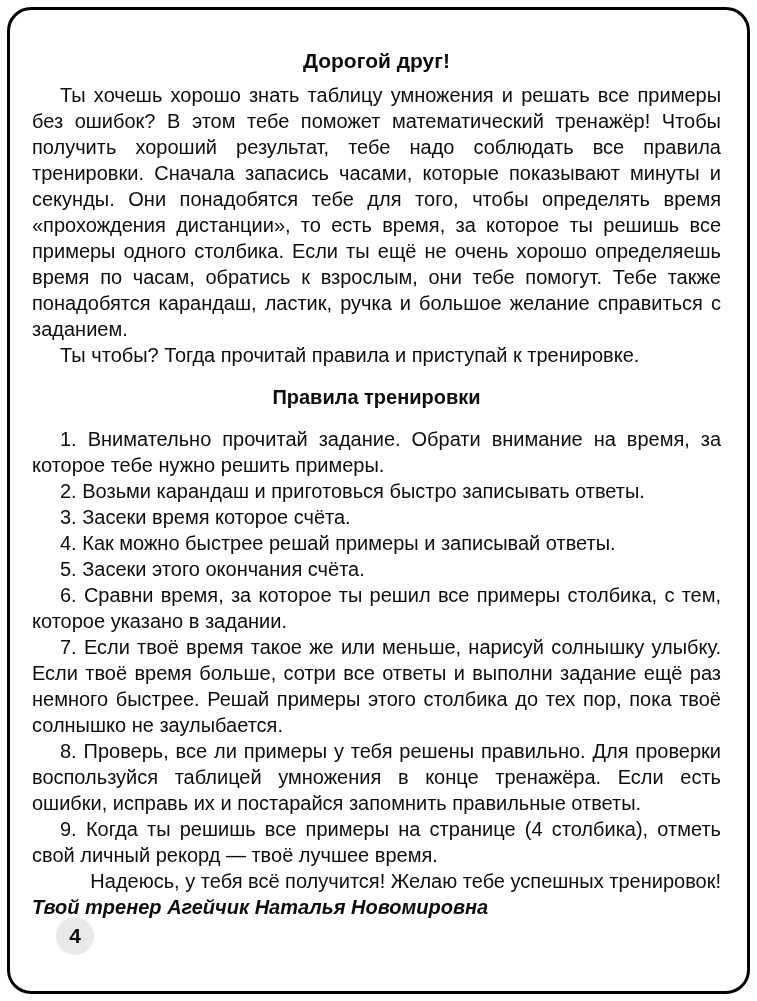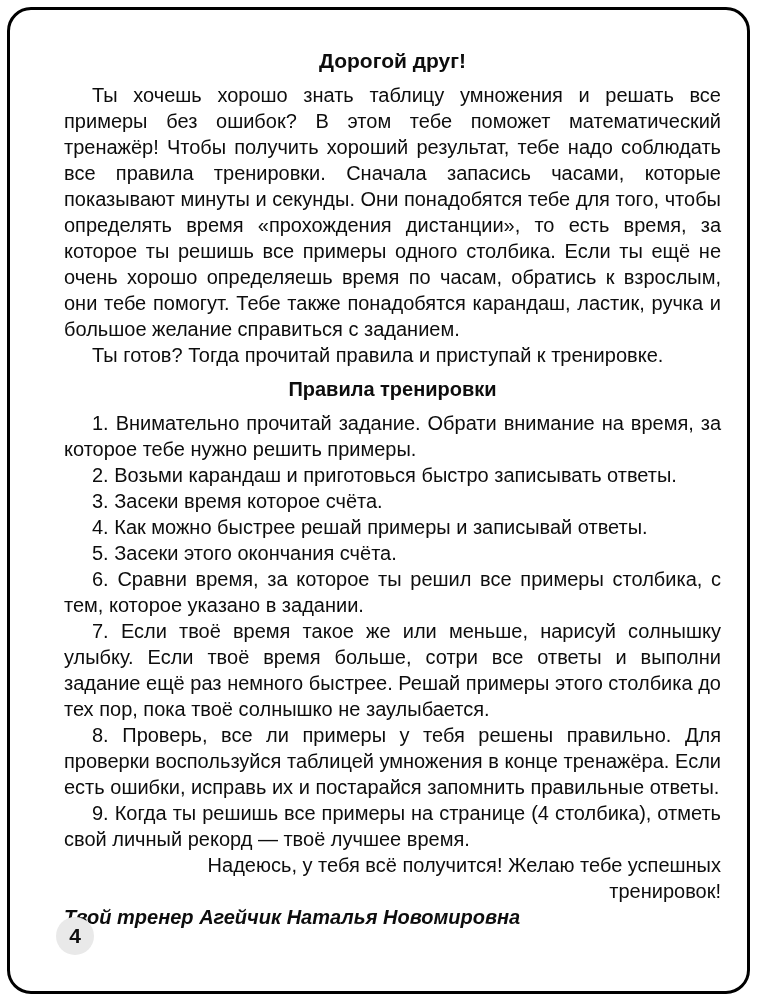--- a/index.html
+++ b/index.html
@@ -13,21 +13,21 @@
     position: relative;
     overflow: hidden;
     font-family: "Liberation Sans", sans-serif;
     color: #0d0d0d;
   }
   .frame {
     position: absolute;
     top: 7px; left: 7px; right: 7px; bottom: 7px;
     border: 3px solid #000000;
     border-radius: 24px;
-    padding: 38px 26px 20px 54px;
+    padding: 38px 26px 20px 22px;
     background: #ffffff;
   }
   .title {
     font-size: 21px;
     font-weight: bold;
     text-align: center;
     line-height: 26px;
     margin: 0 0 8px 0;
   }
   p {
@@ -35,21 +35,21 @@
     line-height: 26px;
     text-align: justify;
     text-indent: 28px;
     margin: 0;
   }
   .rules-heading {
     font-size: 20px;
     font-weight: bold;
     text-align: center;
     line-height: 26px;
-    margin: 8px;
+    margin: 16px;
   }
   .closing {
     text-align: right;
   }
   .signature {
     text-align: left;
     text-indent: 0;
     font-style: italic;
     font-weight: bold;
   }
@@ -70,21 +70,21 @@
   }
 </style>
 </head>
 <body>
 
 <div class="frame">
 
   <h1 class="title">Дорогой друг!</h1>
 
   <p>Ты хочешь хорошо знать таблицу умножения и решать все примеры без ошибок? В этом тебе поможет математический тренажёр! Чтобы получить хороший результат, тебе надо соблюдать все правила тренировки. Сначала запасись часами, которые показывают минуты и секунды. Они понадобятся тебе для того, чтобы определять время «прохождения дистанции», то есть время, за которое ты решишь все примеры одного столбика. Если ты ещё не очень хорошо определяешь время по часам, обратись к взрослым, они тебе помогут. Тебе также понадобятся карандаш, ластик, ручка и большое желание справиться с заданием.</p>
-  <p>Ты готов? Тогда прочитай правила и приступай к тренировке.</p>
+  <p>Ты чтобы? Тогда прочитай правила и приступай к тренировке.</p>
 
   <h2 class="rules-heading">Правила тренировки</h2>
 
   <p><span>1.</span> <span>Внимательно прочитай задание. Обрати внимание на время, за которое тебе нужно решить примеры.</span></p>
   <p><span>2.</span> <span>Возьми карандаш и приготовься быстро записывать ответы.</span></p>
   <p><span>3.</span> <span>Засеки время которое счёта.</span></p>
   <p><span>4.</span> <span>Как можно быстрее решай примеры и записывай ответы.</span></p>
   <p><span>5.</span> <span>Засеки этого окончания счёта.</span></p>
   <p><span>6.</span> <span>Сравни время, за которое ты решил все примеры столбика, с тем, которое указано в задании.</span></p>
   <p><span>7.</span> <span>Если твоё время такое же или меньше, нарисуй солнышку улыбку. Если твоё время больше, сотри все ответы и выполни задание ещё раз немного быстрее. Решай примеры этого столбика до тех пор, пока твоё солнышко не заулыбается.</span></p>

